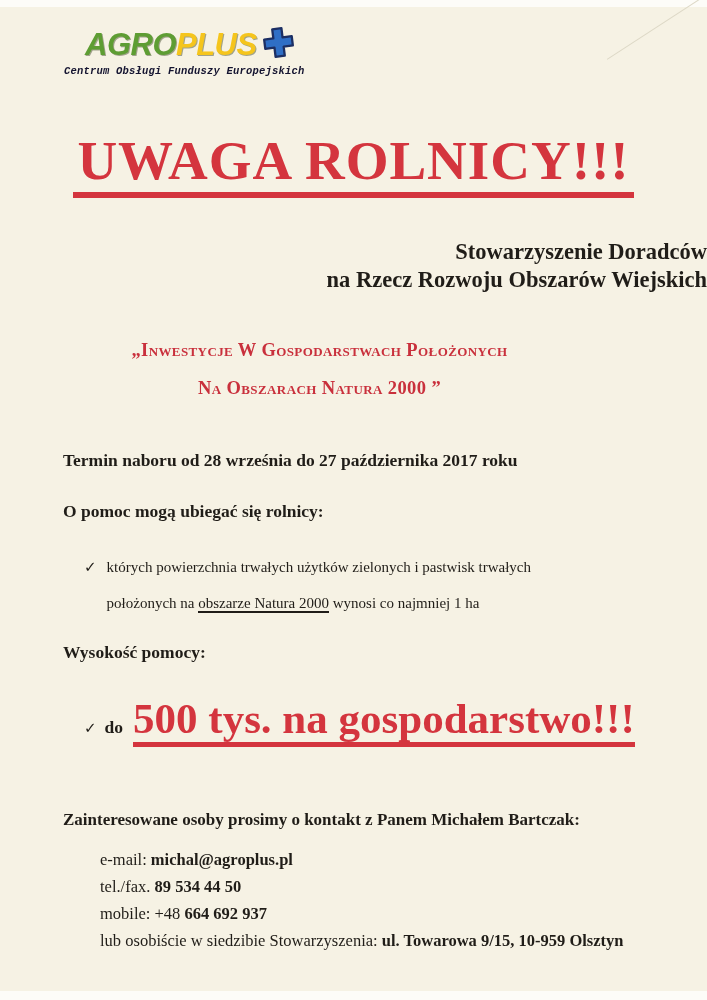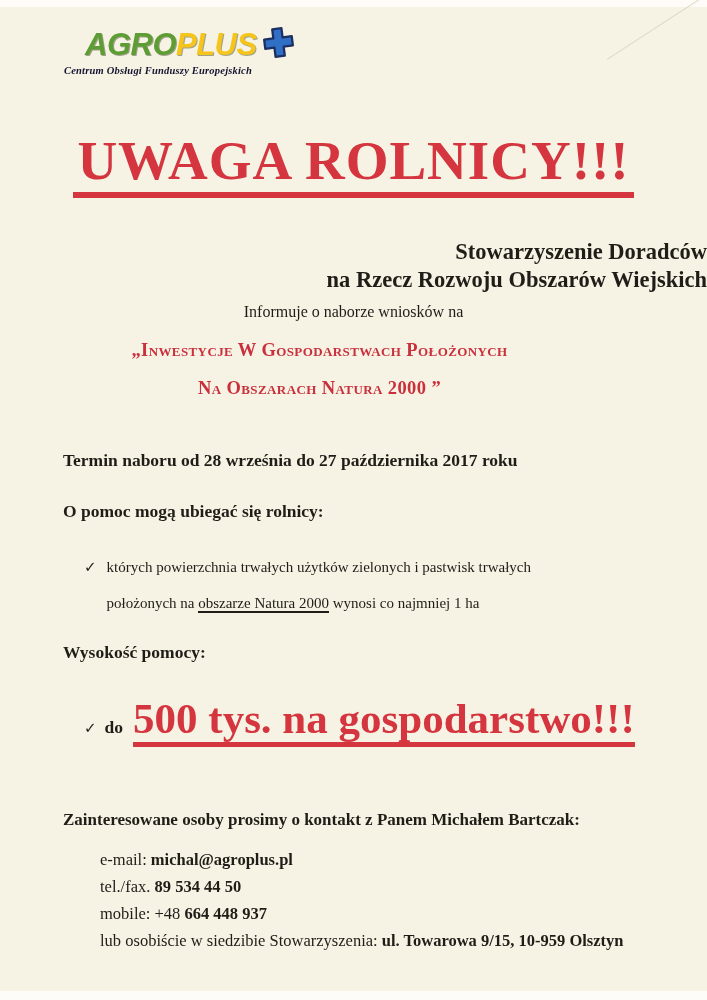--- a/index.html
+++ b/index.html
@@ -24,21 +24,21 @@
     font-family:"Liberation Sans","DejaVu Sans",sans-serif;
     font-style:italic; font-weight:900; font-size:31px; line-height:1;
     letter-spacing:-0.5px;
     text-shadow:1px 1px 0 rgba(55,65,30,0.45);
   }
   .brand-agro { color:#5e9d33;margin-left:21px; }
   .brand-plus { color:#f5c51c; }
   .plus-icon  { width:37px; height:37px; margin-left:3px; margin-top:-4px; }
   .tagline {
     margin-top:4px;
-    font-family:Liberation Serif, serif;
+    font-family:Liberation Mono, monospace;
     font-style:italic; font-weight:bold;
     font-size:10.5px; letter-spacing:0.2px; color:#141430;
   }
 
   
   .title-wrap { position:absolute; top:132px; left:0; width:707px; text-align:center; }
   .title {
     display:inline-block;
     font-weight:bold; font-size:55px; line-height:1.05;
     letter-spacing:1px;
@@ -108,21 +108,20 @@
   </div>
 
   <div class="title-wrap">
     <span class="title">UWAGA ROLNICY!!!</span>
   </div>
 
   <div class="org">
     <div>Stowarzyszenie Doradców</div>
     <div>na Rzecz Rozwoju Obszarów Wiejskich</div>
   </div>
-  <div class="announce">Informuje o naborze wniosków na</div>
 
   <div class="program">
     <div class="line1">„Inwestycje W Gospodarstwach Położonych</div>
     <div class="line2">Na Obszarach Natura 2000 ”</div>
   </div>
 
   <div class="p-bold term">Termin naboru od 28 września do 27 października 2017 roku</div>
   <div class="p-bold eligibility">O pomoc mogą ubiegać się rolnicy:</div>
 
   <div class="bullet">
@@ -139,16 +138,16 @@
     <span class="check">✓</span>
     <span class="aid-do">do</span>
     <span class="aid-amount">500 tys. na gospodarstwo!!!</span>
   </div>
 
   <div class="p-bold contact-hdr">Zainteresowane osoby prosimy o kontakt z Panem Michałem Bartczak:</div>
 
   <div class="contact-list">
     <div><span>e-mail: </span><span class="val">michal@agroplus.pl</span></div>
     <div><span>tel./fax. </span><span class="val">89 534 44 50</span></div>
-    <div><span>mobile: +48 </span><span class="val">664 448 937</span></div>
+    <div><span>mobile: +48 </span><span class="val">664 692 937</span></div>
     <div><span>lub osobiście w siedzibie Stowarzyszenia: </span><span class="val">ul. Towarowa 9/15, 10-959 Olsztyn</span></div>
   </div>
 </div>
 
 </body></html>

